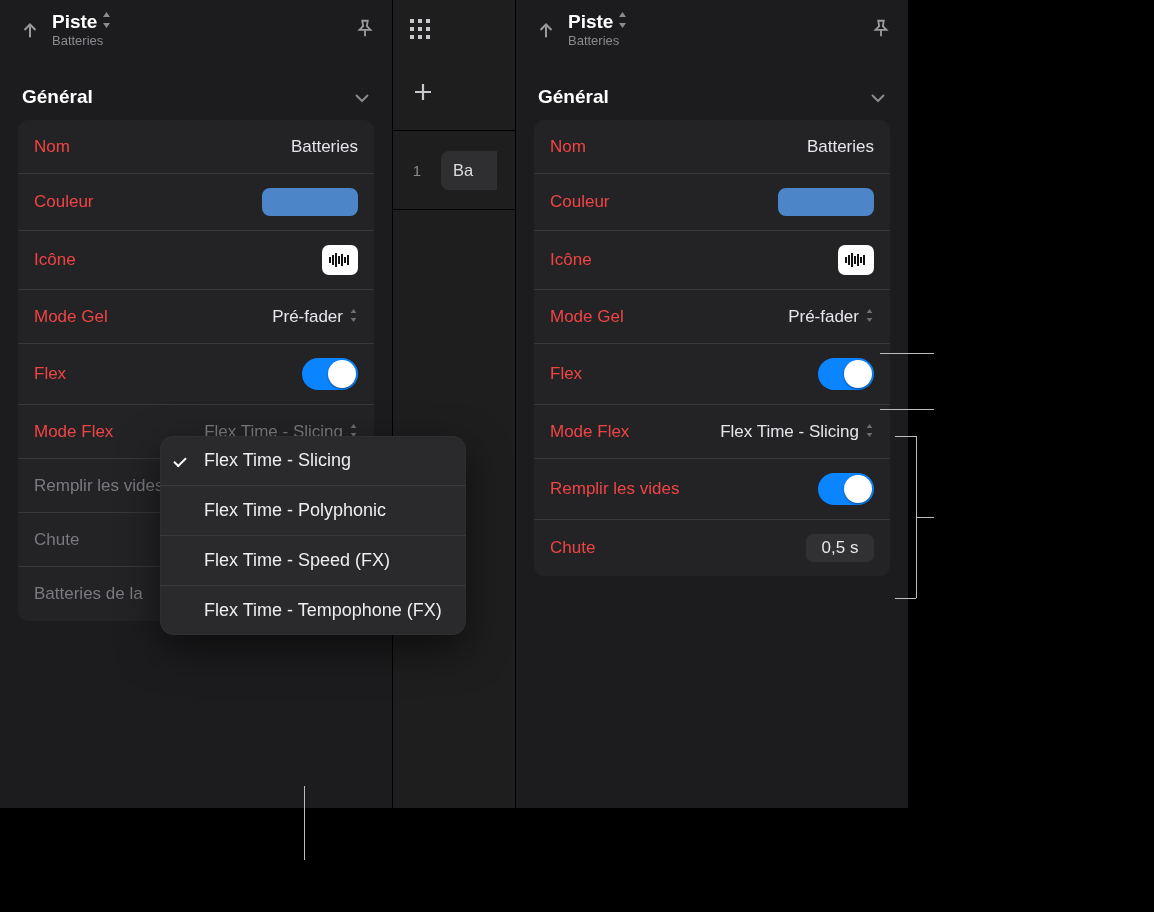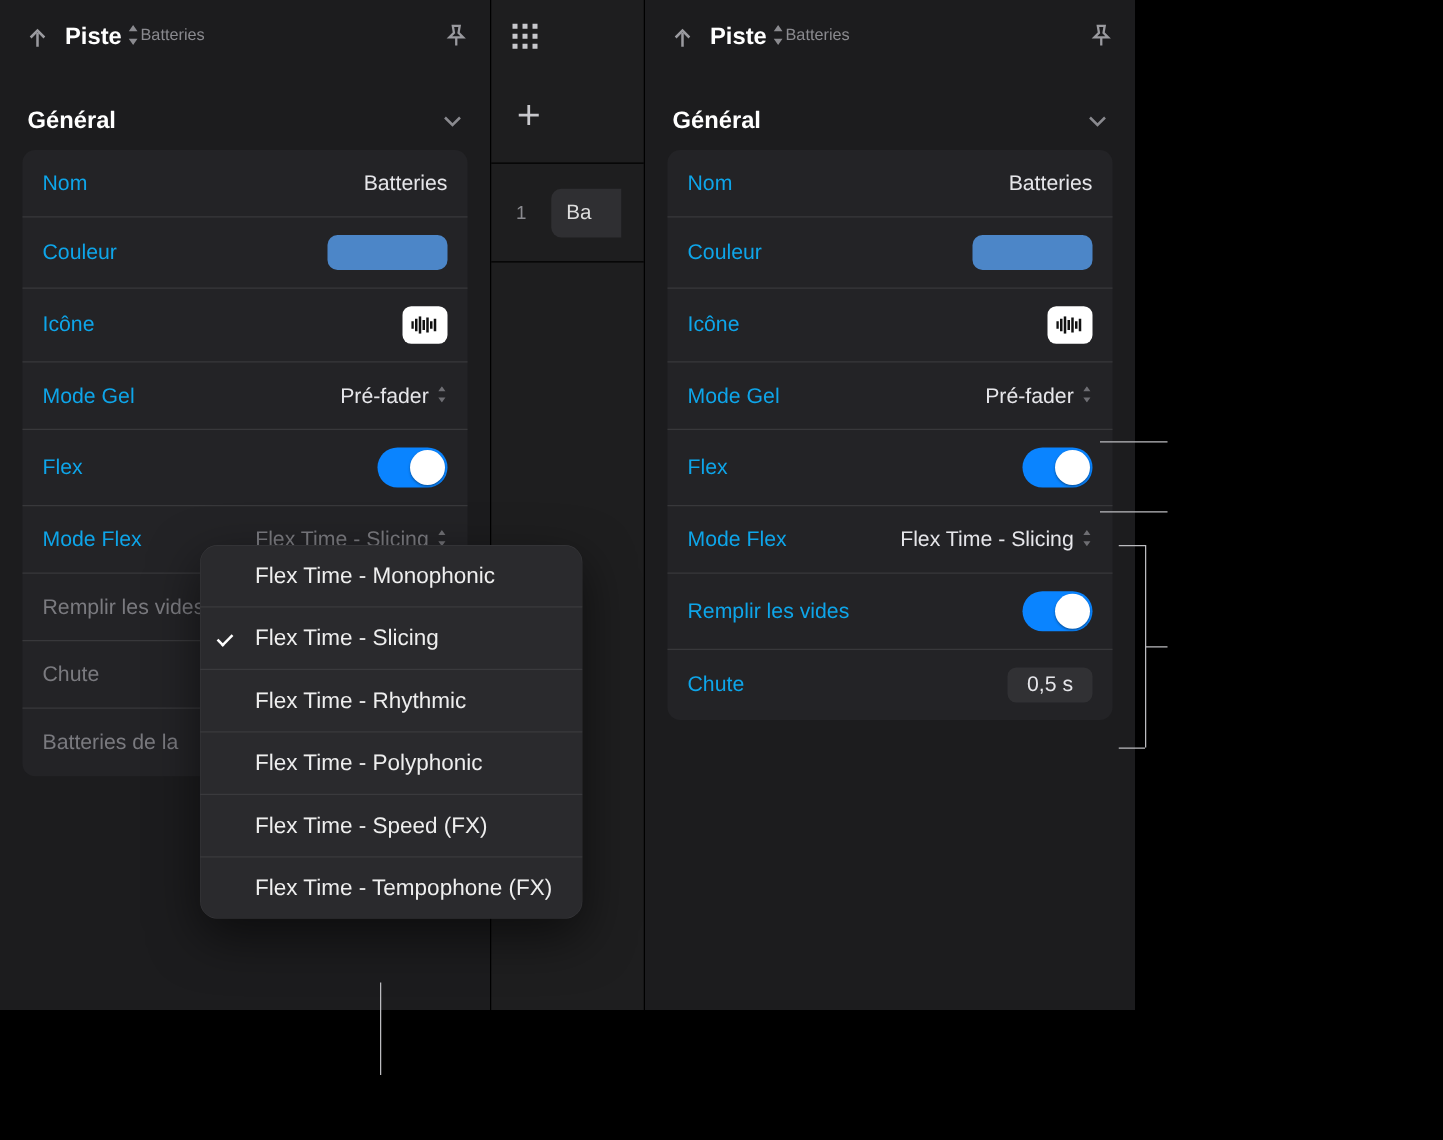--- a/index.html
+++ b/index.html
@@ -23,21 +23,21 @@
   .mid-strip { position:absolute; left:392px; top:0; width:124px; height:808px; background:#1e1e1f; border-left:1px solid #000; border-right:1px solid #000;}
   .panel-right { left: 516px; top: 0; width: 392px; height: 808px; border-radius: 0;}
 
   .header {
     height: 60px;
     display:flex; align-items:center;
     padding: 0 16px;
     position:relative;
   }
   .back-arrow { width:28px; height:28px; color:#9a9a9f; margin-right:8px; display:flex; align-items:center; justify-content:center;}
-  .title-block { display:flex; flex-direction:row; line-height:1.1;}
+  .title-block { display:flex; flex-direction:column; line-height:1.1;}
   .title-row { display:flex; align-items:center; gap:4px;}
   .title { font-weight:600; font-size:19px; color:#fff;}
   .subtitle { font-size:13px; color:#8a8a8f; margin-top:1px;}
   .updown { color:#8a8a8f; }
   .pin { position:absolute; right:16px; top:18px; color:#9a9a9f;}
 
   .section-head {
     display:flex; align-items:center; justify-content:space-between;
     padding: 26px 22px 12px 22px;
     font-weight:600; font-size:19px; color:#fff;
@@ -51,21 +51,21 @@
     overflow:visible;
   }
   .row {
     display:flex; align-items:center; justify-content:space-between;
     padding: 14px 16px;
     border-bottom:1px solid #38383b;
     min-height:54px;
     font-size:17px;
   }
   .row:last-child { border-bottom:none;}
-  .row-label { color:#0ea5e9; }
+  .row-label { color:#ef4444; }
   .row-label.dim { color:#7a7a7f; }
   .row-value { color:#e6e6ea; display:flex; align-items:center; gap:6px;}
   .row-value.dim { color:#7a7a7f; }
   .updown-sm { color:#6e6e73;}
   .color-swatch { width:96px; height:28px; border-radius:8px; }
   .icon-box { width:36px; height:30px; background:#fff; border-radius:7px; display:flex; align-items:center; justify-content:center;}
   .toggle { width:56px; height:32px; border-radius:16px; position:relative; }
   .toggle.on { background:#0a84ff;}
   .toggle .knob { position:absolute; top:2px; width:28px; height:28px; background:#fff; border-radius:50%; box-shadow:0 1px 2px rgba(0,0,0,.4);}
   .toggle.on .knob { right:2px;}
@@ -199,23 +199,21 @@
     <div class="row">
       <span class="row-label dim">Chute</span>
     </div>
     <div class="row">
       <span class="row-label dim">Batteries de la</span>
     </div>
   </div>
 </div>
 
 <div class="menu">
-  <div class="menu-item">Flex Time - Monophonic</div>
   <div class="menu-item sel">Flex Time - Slicing</div>
-  <div class="menu-item">Flex Time - Rhythmic</div>
   <div class="menu-item">Flex Time - Polyphonic</div>
   <div class="menu-item">Flex Time - Speed (FX)</div>
   <div class="menu-item">Flex Time - Tempophone (FX)</div>
 </div>
 
 <div class="callout-stub" style="top:786px; height:74px;"></div>
 
 <div class="mid-strip">
   <div class="grid-icon">
     <svg width="22" height="22" viewBox="0 0 22 22" fill="currentColor">

